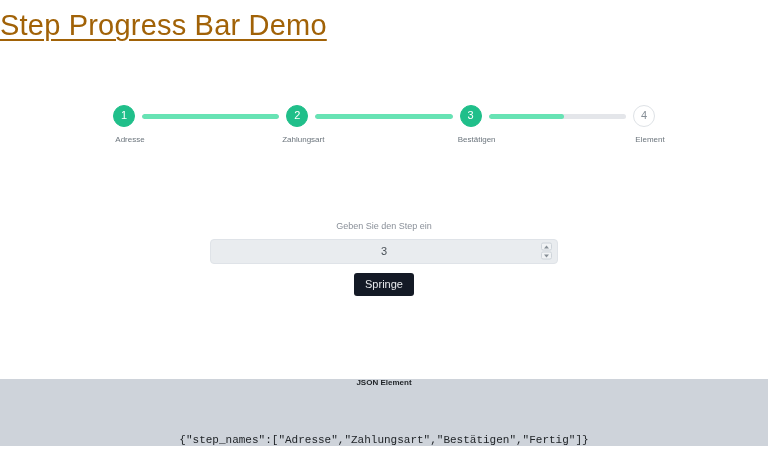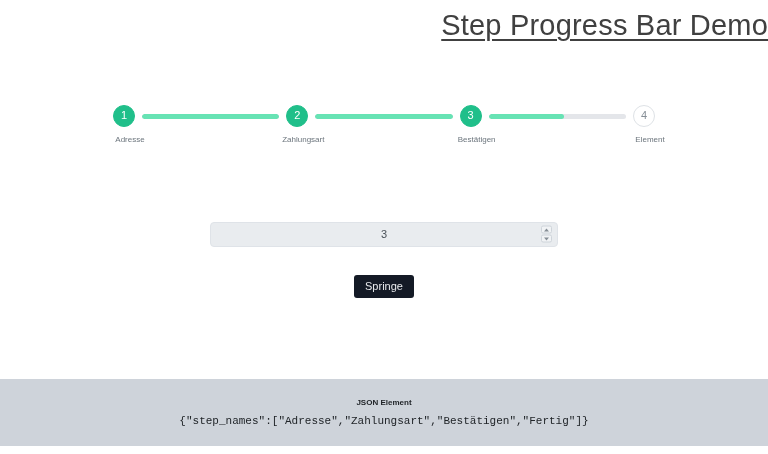--- a/index.html
+++ b/index.html
@@ -13,25 +13,25 @@
     font-family: "Liberation Sans", sans-serif;
     color: #212529;
     overflow: hidden;
     position: relative;
   }
 
   
   .page-title {
     margin: 0;
     padding-top: 8px;
-    text-align: right;
+    text-align: left;
     font-size: 29px;
     font-weight: 400;
     line-height: 1.2;
-    color: #404040;
+    color: #a16207;
     text-decoration: underline;
     text-underline-offset: 4px;
     text-decoration-thickness: 1.5px;
     letter-spacing: 0.2px;
   }
 
   
   .stepper-wrap {
     margin-top: 62px;
     padding: 0 106px;
@@ -145,21 +145,21 @@
     border: 1px solid #ced4da;
     border-radius: 2px;
     box-sizing: border-box;
     display: flex;
     align-items: center;
     justify-content: center;
   }
   .spin-btn svg { display: block; }
 
   .submit-button {
-    margin-top: 28px;
+    margin-top: 9px;
     display: inline-block;
     background: #141a26;
     color: #e8eaed;
     border: none;
     border-radius: 3px;
     font-family: "Liberation Sans", sans-serif;
     font-size: 11px;
     line-height: 1;
     padding: 6px 11px;
     cursor: pointer;
@@ -169,21 +169,21 @@
   .footer {
     position: absolute;
     left: 0;
     right: 0;
     top: 379px;
     height: 67px;
     background: #ced3da;
     display: flex;
     flex-direction: column;
     align-items: center;
-    justify-content: center;
+    justify-content: space-between;
   }
   .footer-title {
     font-size: 8px;
     font-weight: bold;
     color: #212529;
     line-height: 1;
     margin-bottom: 9px;
   }
   .footer-json {
     font-family: "Liberation Mono", monospace;
@@ -230,20 +230,21 @@
 
     <div class="step">
       <div class="step-circle">4</div>
       <div class="step-label">Element</div>
     </div>
 
   </div>
 </div>
 
 <div class="form-area">
+  <label class="field-label">Geben Sie den Step ein</label>
 
   <div class="number-field">
     <span class="number-value">3</span>
     <div class="spinner">
       <div class="spin-btn">
         <svg width="7" height="5" viewBox="0 0 7 5">
             <path d="M3.5 1 L6 4 L1 4 Z" fill="#868e96"></path>
           </svg>
       </div>
       <div class="spin-btn">

